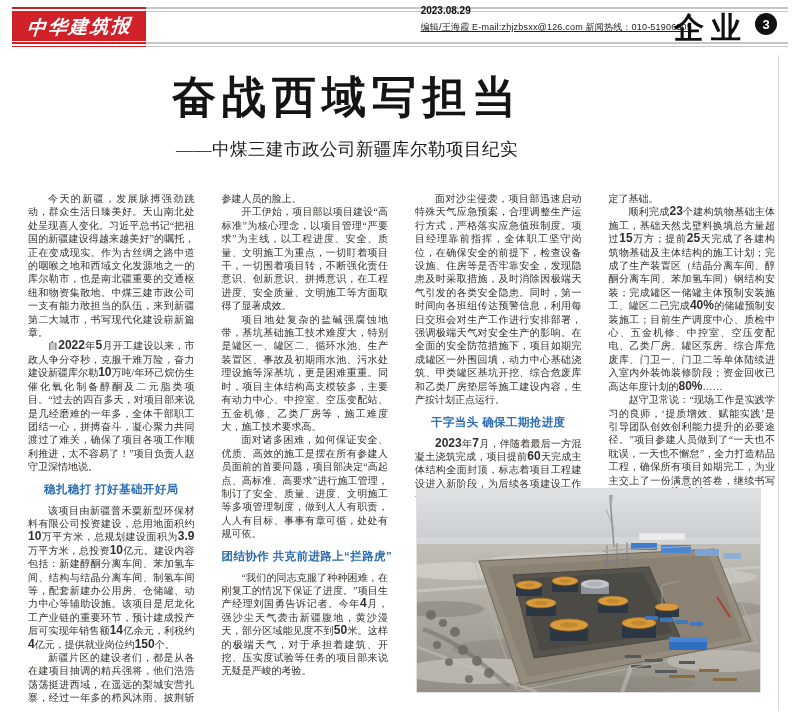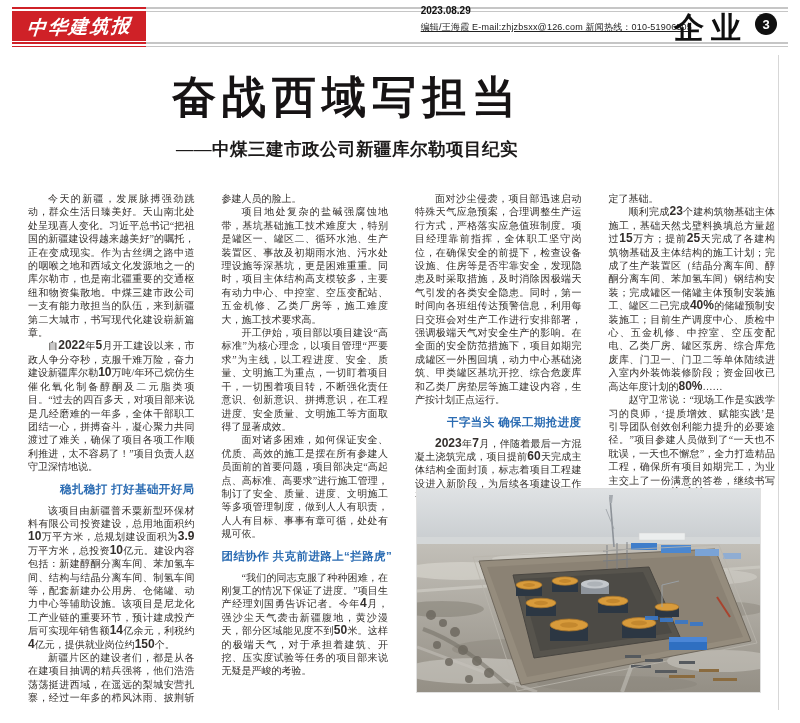--- a/index.html
+++ b/index.html
@@ -45,35 +45,35 @@
     background:#101010;color:#fff;font:bold 13px "Liberation Sans",sans-serif;
     display:flex;align-items:center;justify-content:center;
   }
   
   .headline{position:absolute;left:0;top:72px;width:694px;text-align:center;}
   .headline h1{
     margin:0;font-family:"Liberation Sans",sans-serif;font-weight:900;
     font-size:44px;letter-spacing:6px;color:#161314;line-height:1.15;
   }
   .headline h2{
-    margin:14px 0 0 0;font-family:"Liberation Serif",serif;font-weight:bold;
+    margin:14px 0 0 0;font-family:"Liberation Serif",serif;font-weight:normal;
     font-size:17.5px;letter-spacing:.5px;color:#1c1a1a;text-align:center;
   }
   
   #columns{
     position:absolute;left:28px;top:192px;width:747px;height:512px;
     display:flex;gap:27px;overflow:hidden;
   }
   .column{flex:1 1 0;min-width:0;font-size:10px;line-height:13.4px;
     text-align:justify;color:var(--body-ink);}
   .para{margin:0;text-indent:2em;}
   .para b{font-family:"Liberation Sans",sans-serif;font-size:12px;}
   .no-indent{text-indent:0;}
   .subhead{
-    margin:8px 0 7px;text-align:right;text-indent:0;color:var(--blue);
+    margin:8px 0 7px;text-align:center;text-indent:0;color:var(--blue);
     font:bold 11.5px "Liberation Sans",sans-serif;letter-spacing:.4px;white-space:nowrap;
   }
   
   .photo{
     position:absolute;left:417px;top:489px;width:343px;height:203px;margin:0;
     outline:1px solid #e0e0e0;
   }
   .photo svg{display:block;width:100%;height:100%;}
   
   .v-rule{position:absolute;left:778px;top:55px;width:1px;height:655px;background:#d7d7d7;}
@@ -105,22 +105,22 @@
   <main id="columns">
       <div class="column">
         <p class="para">今天的新疆，发展脉搏强劲跳动，群众生活日臻美好。天山南北处处呈现喜人变化。习近平总书记“把祖国的新疆建设得越来越美好”的嘱托，正在变成现实。作为古丝绸之路中道的咽喉之地和西域文化发源地之一的库尔勒市，也是南北疆重要的交通枢纽和物资集散地。中煤三建市政公司一支有能力敢担当的队伍，来到新疆第二大城市，书写现代化建设崭新篇章。</p>
         <p class="para">自<b>2022</b>年<b>5</b>月开工建设以来，市政人争分夺秒，克服千难万险，奋力建设新疆库尔勒<b>10</b>万吨/年环己烷仿生催化氧化制备醇酮及二元脂类项目。“过去的四百多天，对项目部来说是几经磨难的一年多，全体干部职工团结一心，拼搏奋斗，凝心聚力共同渡过了难关，确保了项目各项工作顺利推进，太不容易了！”项目负责人赵守卫深情地说。</p>
         <h3 class="subhead">稳扎稳打 打好基础开好局</h3>
         <p class="para">该项目由新疆普禾粟新型环保材料有限公司投资建设，总用地面积约<b>10</b>万平方米，总规划建设面积为<b>3.9</b>万平方米，总投资<b>10</b>亿元。建设内容包括：新建醇酮分离车间、苯加氢车间、结构与结晶分离车间、制氢车间等，配套新建办公用房、仓储罐、动力中心等辅助设施。该项目是尼龙化工产业链的重要环节，预计建成投产后可实现年销售额<b>14</b>亿余元，利税约<b>4</b>亿元，提供就业岗位约<b>150</b>个。</p>
         <p class="para">新疆片区的建设者们，都是从各在建项目抽调的精兵强将，他们浩浩荡荡挺进西域，在遥远的梨城安营扎寨，经过一年多的栉风沐雨、披荆斩棘，一座环保型化工厂房即将揭开它神秘的面纱。一年来的实干谱写了建设者们的风采，辛勤的汗水像鲜艳的格桑花绽放在每一位</p>
       </div>
       <div class="column">
         <p class="para no-indent">参建人员的脸上。</p>
+        <p class="para">开工伊始，项目部以项目建设“高标准”为核心理念，以项目管理“严要求”为主线，以工程进度、安全、质量、文明施工为重点，一切盯着项目干，一切围着项目转，不断强化责任意识、创新意识、拼搏意识，在工程进度、安全质量、文明施工等方面取得了显著成效。</p>
         <p class="para">项目地处复杂的盐碱强腐蚀地带，基坑基础施工技术难度大，特别是罐区一、罐区二、循环水池、生产装置区、事故及初期雨水池、污水处理设施等深基坑，更是困难重重。同时，项目主体结构高支模较多，主要有动力中心、中控室、空压变配站、五金机修、乙类厂房等，施工难度大，施工技术要求高。</p>
-        <p class="para">开工伊始，项目部以项目建设“高标准”为核心理念，以项目管理“严要求”为主线，以工程进度、安全、质量、文明施工为重点，一切盯着项目干，一切围着项目转，不断强化责任意识、创新意识、拼搏意识，在工程进度、安全质量、文明施工等方面取得了显著成效。</p>
         <p class="para">面对诸多困难，如何保证安全、优质、高效的施工是摆在所有参建人员面前的首要问题，项目部决定“高起点、高标准、高要求”进行施工管理，制订了安全、质量、进度、文明施工等多项管理制度，做到人人有职责，人人有目标、事事有章可循，处处有规可依。</p>
         <h3 class="subhead">团结协作 共克前进路上“拦路虎”</h3>
         <p class="para">“我们的同志克服了种种困难，在刚复工的情况下保证了进度。”项目生产经理刘国勇告诉记者。今年<b>4</b>月，强沙尘天气袭击新疆腹地，黄沙漫天，部分区域能见度不到<b>50</b>米。这样的极端天气，对于承担着建筑、开挖、压实度试验等任务的项目部来说无疑是严峻的考验。</p>
       </div>
       <div class="column">
         <p class="para">面对沙尘侵袭，项目部迅速启动特殊天气应急预案，合理调整生产运行方式，严格落实应急值班制度。项目经理靠前指挥，全体职工坚守岗位，在确保安全的前提下，检查设备设施、住房等是否牢靠安全，发现隐患及时采取措施，及时消除因极端天气引发的各类安全隐患。同时，第一时间向各班组传达预警信息，利用每日交班会对生产工作进行安排部署，强调极端天气对安全生产的影响。在全面的安全防范措施下，项目如期完成罐区一外围回填，动力中心基础浇筑、甲类罐区基坑开挖、综合危废库和乙类厂房垫层等施工建设内容，生产按计划正点运行。</p>
         <h3 class="subhead">干字当头 确保工期抢进度</h3>
         <p class="para"><b>2023</b>年<b>7</b>月，伴随着最后一方混凝土浇筑完成，项目提前<b>60</b>天完成主体结构全面封顶，标志着项目工程建设进入新阶段，为后续各项建设工作平稳推进奠</p>
       </div>
       <div class="column">

